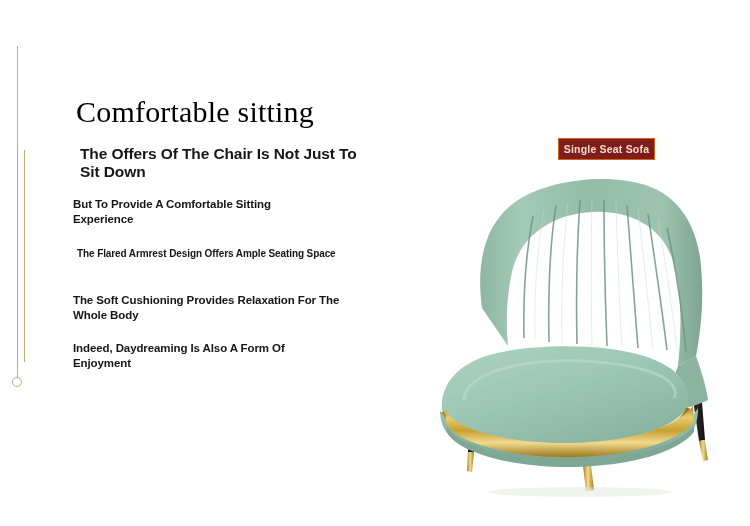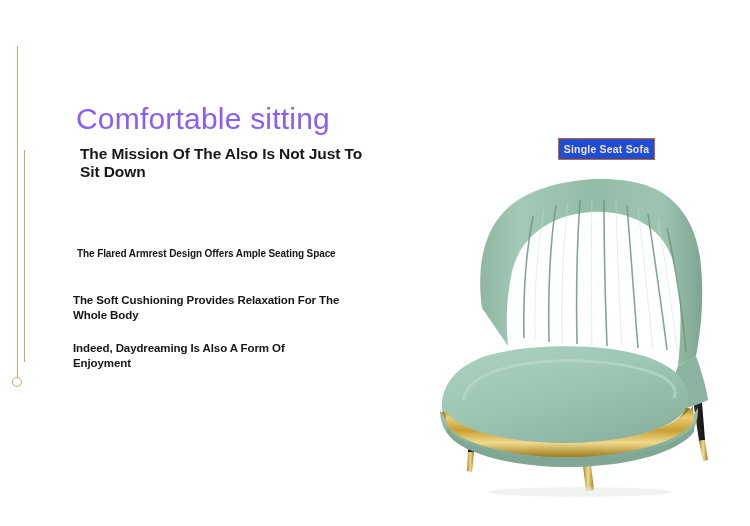--- a/index.html
+++ b/index.html
@@ -50,25 +50,25 @@
     border: 1px solid #c8a878;
     border-radius: 50%;
     box-sizing: border-box;
     background: #ffffff;
   }
 
   
   #page-title {
     position: absolute;
     left: 76px;
-    top: 102px;
-    font-family: Liberation Sans, sans-serif;
+    top: 95px;
+    font-family: Liberation Serif, serif;
     font-size: 30px;
     line-height: 1.15;
-    color: #8b5cf6;
+    color: #000000;
     letter-spacing: 0.2px;
     white-space: nowrap;
   }
 
   
   .feature {
     position: absolute;
     color: #161616;
     font-family: "Liberation Sans", sans-serif;
   }
@@ -98,21 +98,21 @@
   #feature-3 { left: 73px; top: 293px; width: 300px; }
   #feature-4 { left: 73px; top: 341px; width: 260px; }
 
   
   #product-badge {
     position: absolute;
     left: 558px;
     top: 138px;
     width: 97px;
     height: 22px;
-    background: #1d4ed8;
+    background: #7f1d1d;
     border: 1px solid #d2641a;
     box-sizing: border-box;
     display: flex;
     align-items: center;
     justify-content: center;
     color: #f3ddc9;
     font-size: 10.5px;
     font-weight: bold;
     letter-spacing: 0.2px;
     white-space: nowrap;
@@ -134,21 +134,22 @@
 
 <div id="page">
 
   <div class="deco-line" id="deco-line-outer"></div>
   <div class="deco-line" id="deco-line-inner"></div>
   <div class="deco-line" id="deco-line-tail"></div>
   <div id="deco-circle"></div>
 
   <div id="page-title">Comfortable sitting</div>
 
-  <div class="feature lead" id="feature-0">The Mission Of The Also Is Not Just To Sit Down</div>
+  <div class="feature lead" id="feature-0">The Offers Of The Chair Is Not Just To Sit Down</div>
+  <div class="feature sub" id="feature-1">But To Provide A Comfortable Sitting Experience</div>
   <div class="feature wide" id="feature-2">The Flared Armrest Design Offers Ample Seating Space</div>
   <div class="feature sub" id="feature-4">Indeed, Daydreaming Is Also A Form Of Enjoyment</div>
   <div class="feature sub" id="feature-3">The Soft Cushioning Provides Relaxation For The Whole Body</div>
 
   <div id="product-badge">Single Seat Sofa</div>
 
   <div id="chair">
     <svg viewBox="0 0 330 340" xmlns="http://www.w3.org/2000/svg">
       <defs>
         <linearGradient id="backGrad" x1="0" y1="0" x2="1" y2="0">

